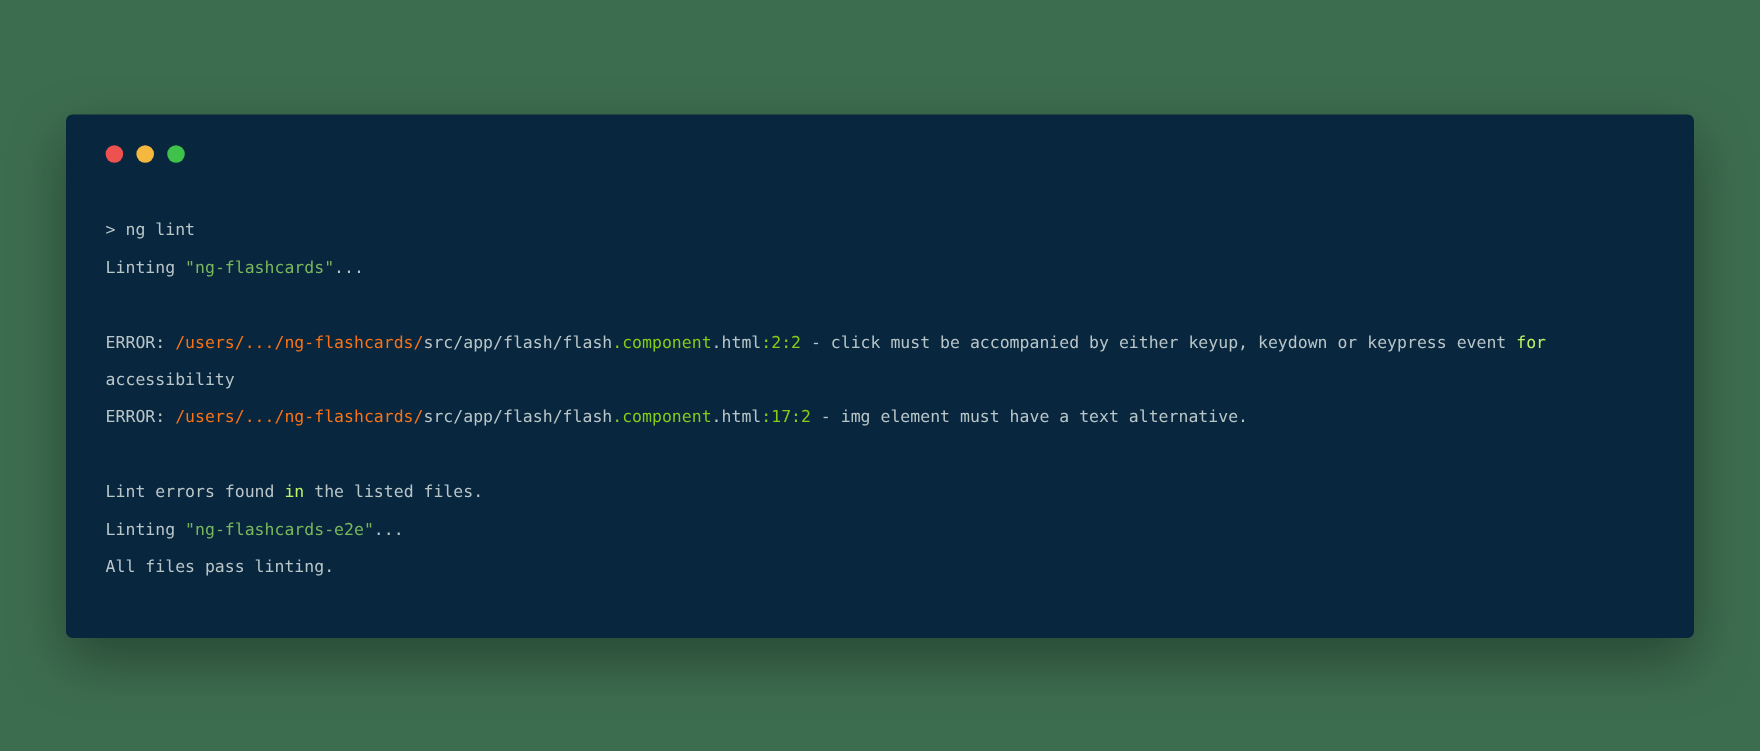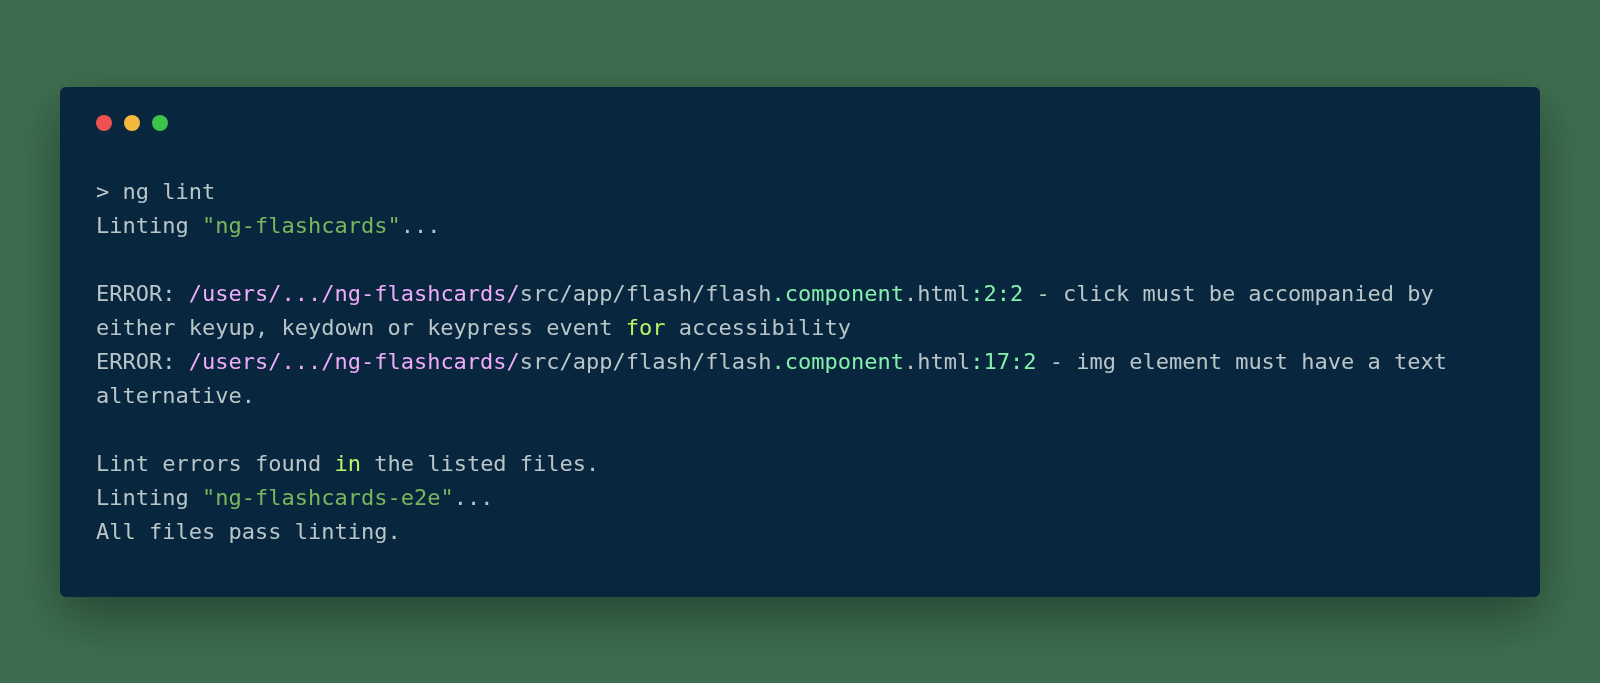--- a/index.html
+++ b/index.html
@@ -25,30 +25,30 @@
   }
   .dot {
     width: 16px;
     height: 16px;
     border-radius: 50%;
   }
   .dot-red   { background: #ed5250; }
   .dot-amber { background: #f4b83e; }
   .dot-green { background: #3ec24a; }
   .term-body {
-    font-size: 22px;
+    font-size: 15px;
     line-height: 34px;
     white-space: pre-wrap;
     word-break: break-word;
     color: #b9c6c8;
   }
   .c-default { color: #b9c6c8; }
-  .c-path    { color: #f0abfc; }
+  .c-path    { color: #f97316; }
   .c-project { color: #7ab75c; }
-  .c-accent  { color: #86efac; }
+  .c-accent  { color: #84cc16; }
   .c-keyword { color: #bef264; }
 </style>
 </head>
 <body>
 
 <div class="terminal-window">
   <div class="titlebar">
     <span class="dot dot-red" title="close"></span>
     <span class="dot dot-amber" title="minimize"></span>
     <span class="dot dot-green" title="zoom"></span>

